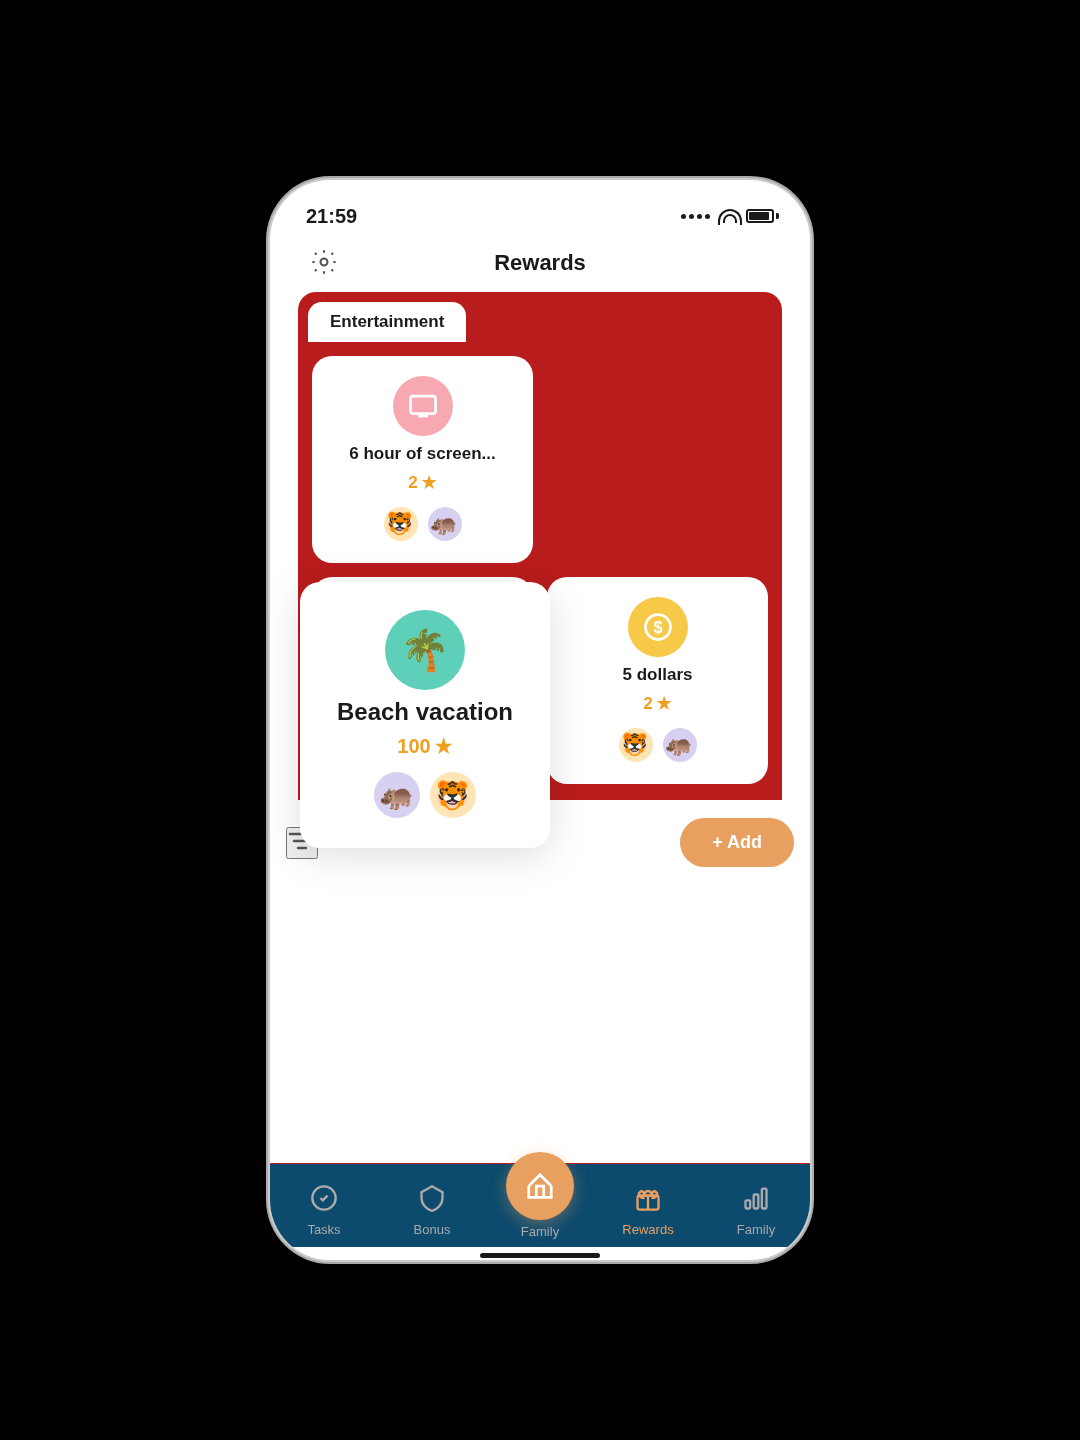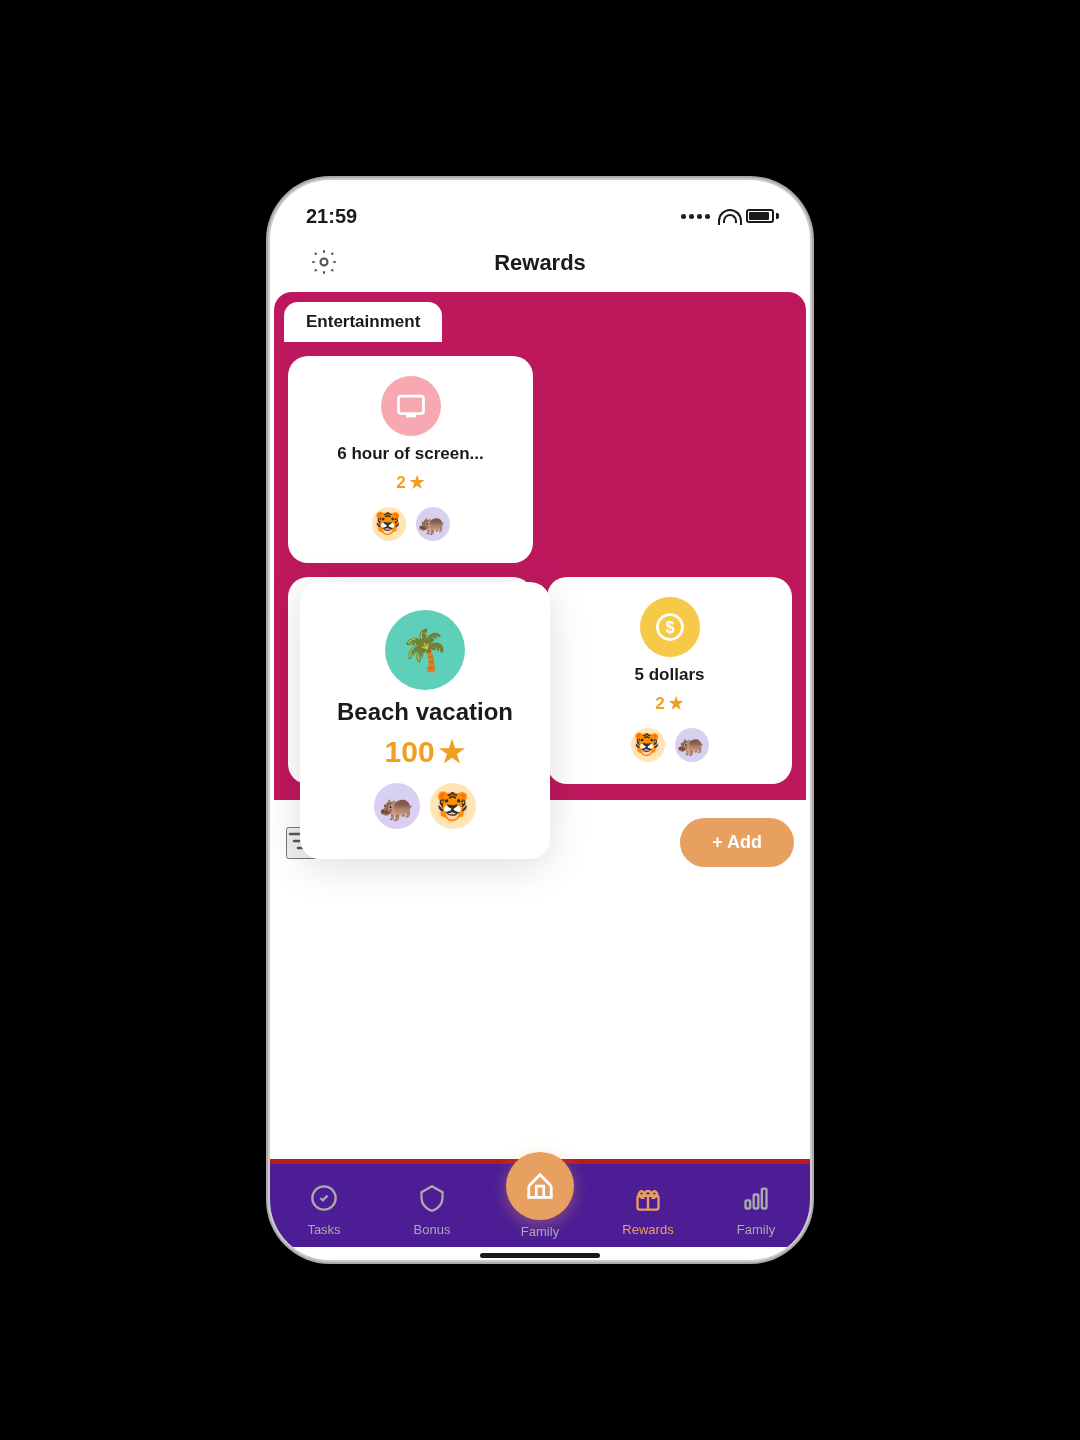--- a/index.html
+++ b/index.html
@@ -102,23 +102,23 @@
     .settings-btn {
       position: absolute;
       left: 36px;
       background: none;
       border: none;
       cursor: pointer;
       padding: 4px;
     }
     .gear-svg { width: 28px; height: 28px; }
     .tab-bar-section {
-      background: #be185d;
+      background: #b91c1c;
       border-radius: 18px 18px 0 0;
-      margin: 0 4px;
+      margin: 0 28px;
       padding: 0 0 16px 0;
     }
     .category-tabs {
       display: flex;
       padding: 10px 10px 0;
       gap: 0;
     }
     .category-tab {
       padding: 10px 22px;
       border-radius: 14px 14px 0 0;
@@ -182,21 +182,21 @@
     }
     .reward-stars {
       font-size: 17px;
       color: #f0a020;
       font-weight: 600;
       display: flex;
       align-items: center;
       gap: 4px;
     }
     .reward-card.featured .reward-stars {
-      font-size: 30px;
+      font-size: 20px;
     }
     .star-icon { color: #f0a020; }
     .avatars {
       display: flex;
       gap: 6px;
       margin-top: 4px;
     }
     .avatar-circle {
       width: 38px; height: 38px;
       border-radius: 50%;
@@ -234,22 +234,22 @@
       cursor: pointer;
       display: flex;
       align-items: center;
       gap: 6px;
     }
     .nav-bar {
       display: flex;
       justify-content: space-around;
       align-items: center;
       padding: 12px 0 8px;
-      background: #4c1d95;
-      border-top: 5px solid #b91c1c;
+      background: #0c4a6e;
+      border-top: 1px solid #b91c1c;
     }
     .nav-item {
       display: flex;
       flex-direction: column;
       align-items: center;
       gap: 4px;
       cursor: pointer;
       min-width: 70px;
     }
     .nav-label {

